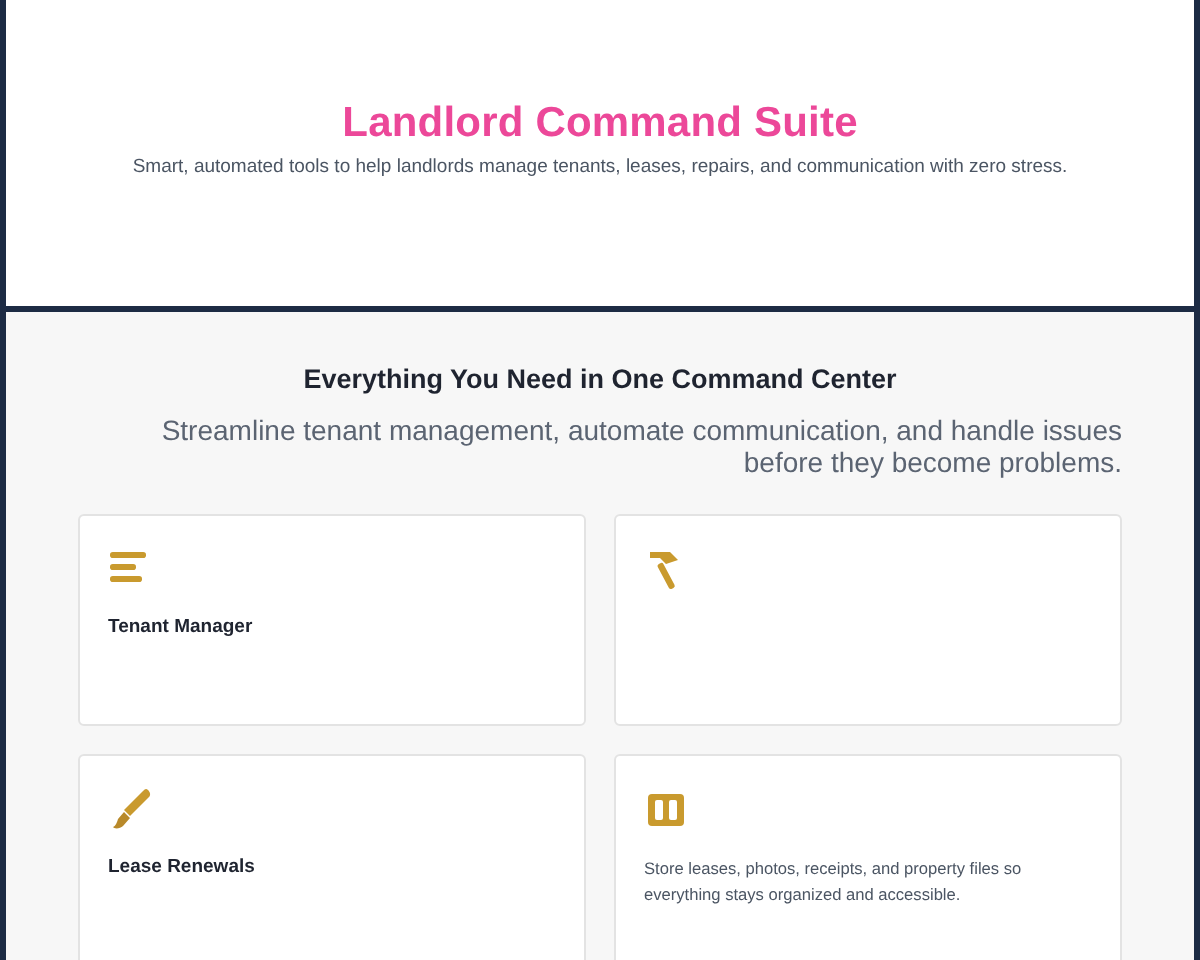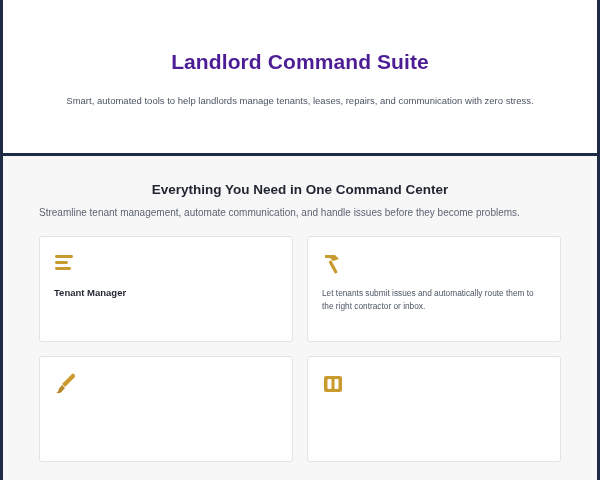--- a/index.html
+++ b/index.html
@@ -29,48 +29,48 @@
     background: #ffffff;
     padding: 38px 40px 34px 40px;
     text-align: center;
     border-bottom: 3px solid #1d2b44;
     box-sizing: border-box;
     height: 156px;
   }
   .hero-title {
     font-size: 21px;
     font-weight: bold;
-    color: #4c1d95;
+    color: #ec4899;
     margin: 12px 0 0 0;
     letter-spacing: 0.1px;
   }
   .hero-sub {
     font-size: 9.5px;
     color: #4b5563;
-    margin: 20px auto 0 auto;
+    margin: 3px auto 0 auto;
     max-width: 470px;
     line-height: 1.5;
   }
   
   .features {
     background: #f7f7f7;
     padding: 26px 36px 20px 36px;
     box-sizing: border-box;
     height: 324px;
   }
   .features-title {
     text-align: center;
     font-size: 13.5px;
     font-weight: bold;
     color: #1f2430;
     margin: 0;
   }
   .features-sub {
-    text-align: left;
-    font-size: 10px;
+    text-align: right;
+    font-size: 14px;
     color: #5b6472;
     margin: 10px 0 0 0;
   }
   .grid {
     display: grid;
     grid-template-columns: 1fr 1fr;
     gap: 14px;
     margin-top: 18px;
   }
   .card {
@@ -127,38 +127,39 @@
         <h3 class="card-title">Tenant Manager</h3>
       </div>
 
       <div class="card">
         <div class="card-icon">
           <svg width="26" height="24" viewBox="0 0 26 24" aria-hidden="true">
             <path d="M3 3 L13 3 L17 7 L11 9 L8 6 L3 6 Z" fill="#c99a2e"></path>
             <rect x="9.5" y="8" width="3.2" height="14" rx="1.2" fill="#c99a2e" transform="rotate(-28 11 15)"></rect>
           </svg>
         </div>
-        <p class="card-text">Let tenants submit issues and automatically route them to the right contractor or inbox.</p>
       </div>
 
       <div class="card">
         <div class="card-icon">
           <svg width="26" height="24" viewBox="0 0 26 24" aria-hidden="true">
             <path d="M20 2 C21 3 21.5 4.5 20.5 5.5 L11 15 L8 12 L17.5 2.5 C18.5 1.5 19 1 20 2 Z" fill="#c99a2e"></path>
             <path d="M8 13 L11 16 L7.5 20 C6 21.5 3 21.5 2.5 20.5 C4 20 4.5 18 5 16.5 Z" fill="#b8892a"></path>
           </svg>
         </div>
+        <h3 class="card-title">Lease Renewals</h3>
       </div>
 
       <div class="card">
         <div class="card-icon">
           <svg width="24" height="22" viewBox="0 0 24 22" aria-hidden="true">
             <rect x="2" y="3" width="18" height="16" rx="2" fill="#c99a2e"></rect>
             <rect x="5.5" y="6" width="4" height="10" rx="1" fill="#ffffff"></rect>
             <rect x="12.5" y="6" width="4" height="10" rx="1" fill="#ffffff"></rect>
           </svg>
         </div>
+        <p class="card-text">Store leases, photos, receipts, and property files so everything stays organized and accessible.</p>
       </div>
 
     </div>
   </section>
 
 </div>
 
 </body></html>

